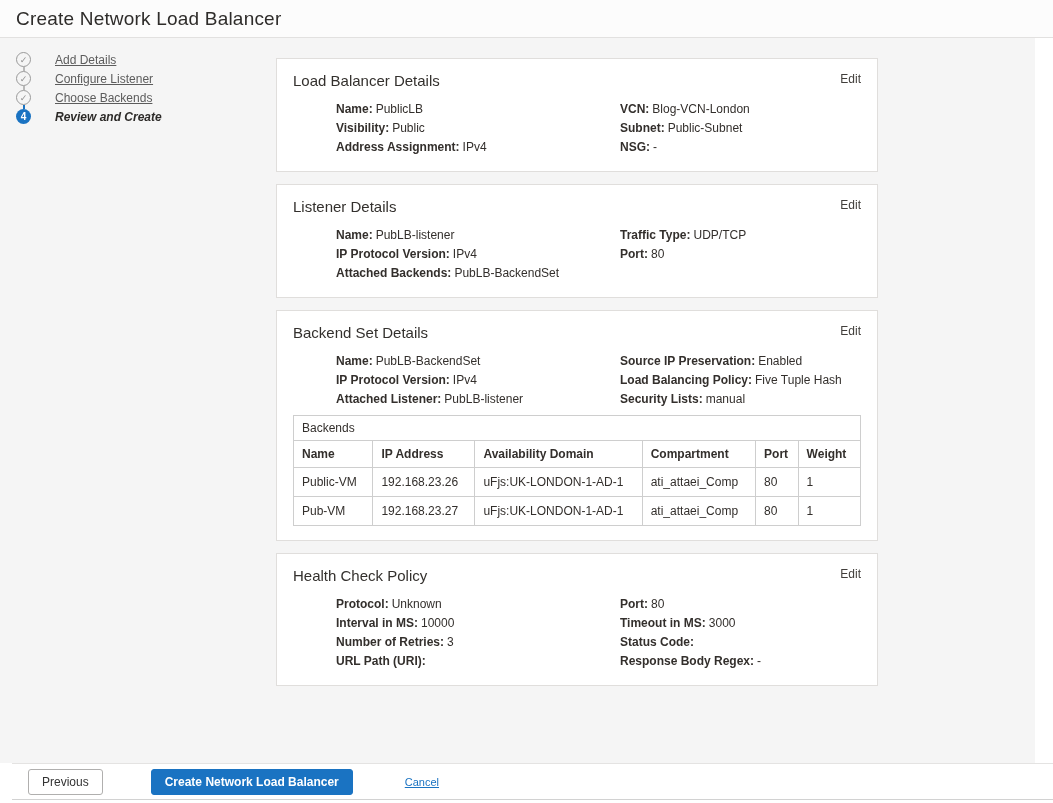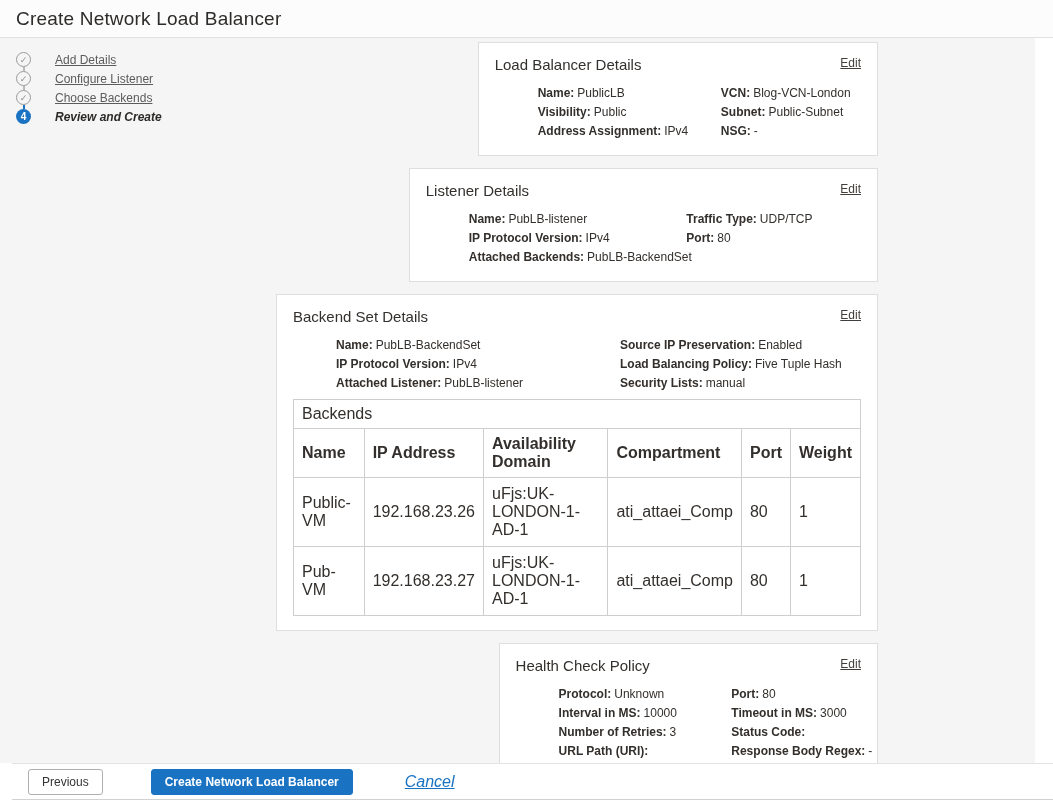--- a/index.html
+++ b/index.html
@@ -22,49 +22,49 @@
   .connector.blue { background:#1a73c2; }
   .circle { width:15px; height:15px; border-radius:50%; flex:0 0 15px;
     display:flex; align-items:center; justify-content:center; }
   .circle.done { border:1.5px solid #9a9a9a; color:#8f8f8f; font-size:9px; background:transparent; }
   .circle.active { background:#1a73c2; color:#fff; font-size:10px; font-weight:bold; }
   .step-label { margin-left:24px; font-size:12px; }
   .step-label.done { color:#5c5c5c; text-decoration:underline; cursor:pointer; }
   .step-label.active { color:#2c2a28; font-weight:bold;font-style:italic; }
 
   
-  .cards { position:absolute; left:276px; top:4px; width:602px;
-    display:flex; flex-direction:column;align-items:flex-end; }
+  .cards { position:absolute; left:276px; top:20px; width:602px;
+    display:flex; flex-direction:column; }
   .card { background:#fff; border:1px solid #e0dedc; padding:13px 16px 14px 16px; margin-bottom:12px; }
   .card-head { display:flex; justify-content:space-between; align-items:flex-start; margin-bottom:11px; }
   .card-title { font-size:15px; font-weight:400; color:#33302d; }
-  .edit-link { font-size:12px; color:#413e3b; text-decoration:underline; cursor:pointer; }
+  .edit-link { font-size:12px; color:#413e3b; cursor:pointer; }
   .fields { display:flex; }
   .fcol { width:50%; }
   .frow { font-size:12px; line-height:19px; white-space:nowrap; }
   .frow .lbl { font-weight:bold; margin-right:3px;margin-left:43px; }
 
   
-  .btable { width:100%; border-collapse:collapse; margin-top:6px; font-size:16px;
+  .btable { width:100%; border-collapse:collapse; margin-top:6px; font-size:12px;
     border:1px solid #cecece; background:#fff;padding-left:32px; }
   .btable td, .btable th { text-align:left; }
   .btable .caption-cell { padding:5px 8px; color:#332f2c; }
   .btable th { font-weight:bold; padding:6px 8px; border-top:1px solid #cecece; }
   .btable td.data { padding:7px 8px; border-top:1px solid #cecece; }
   .btable th + th, .btable td.data + td.data { border-left:1px solid #cecece; }
 
   
   .footer { position:absolute; top:763px; left:12px; width:1053px; height:37px; background:#fff;
     border-top:1px solid #e4e3e2; border-bottom:1px solid #d2d2d2;
     display:flex; align-items:center; padding-left:16px;gap:40px; }
   .btn { font-size:12px; border-radius:3px; padding:5px 13px; cursor:pointer;
     font-family:"Liberation Sans", sans-serif; }
   .btn.secondary { background:#fff; border:1px solid #b0afae; color:#333; margin-right:8px; }
   .btn.primary { background:#1a73c2; border:1px solid #1a73c2; color:#fff; font-weight:bold; margin-right:12px; }
-  .cancel-link { font-size:16px; color:#1a73c2; text-decoration:underline; cursor:pointer;font-style:italic; }
+  .cancel-link { font-size:11px; color:#1a73c2; text-decoration:underline; cursor:pointer; }
 </style>
 </head>
 <body>
 
 <div class="titlebar">
   <div class="page-title">Create Network Load Balancer</div>
 </div>
 
 <div class="content">
 

